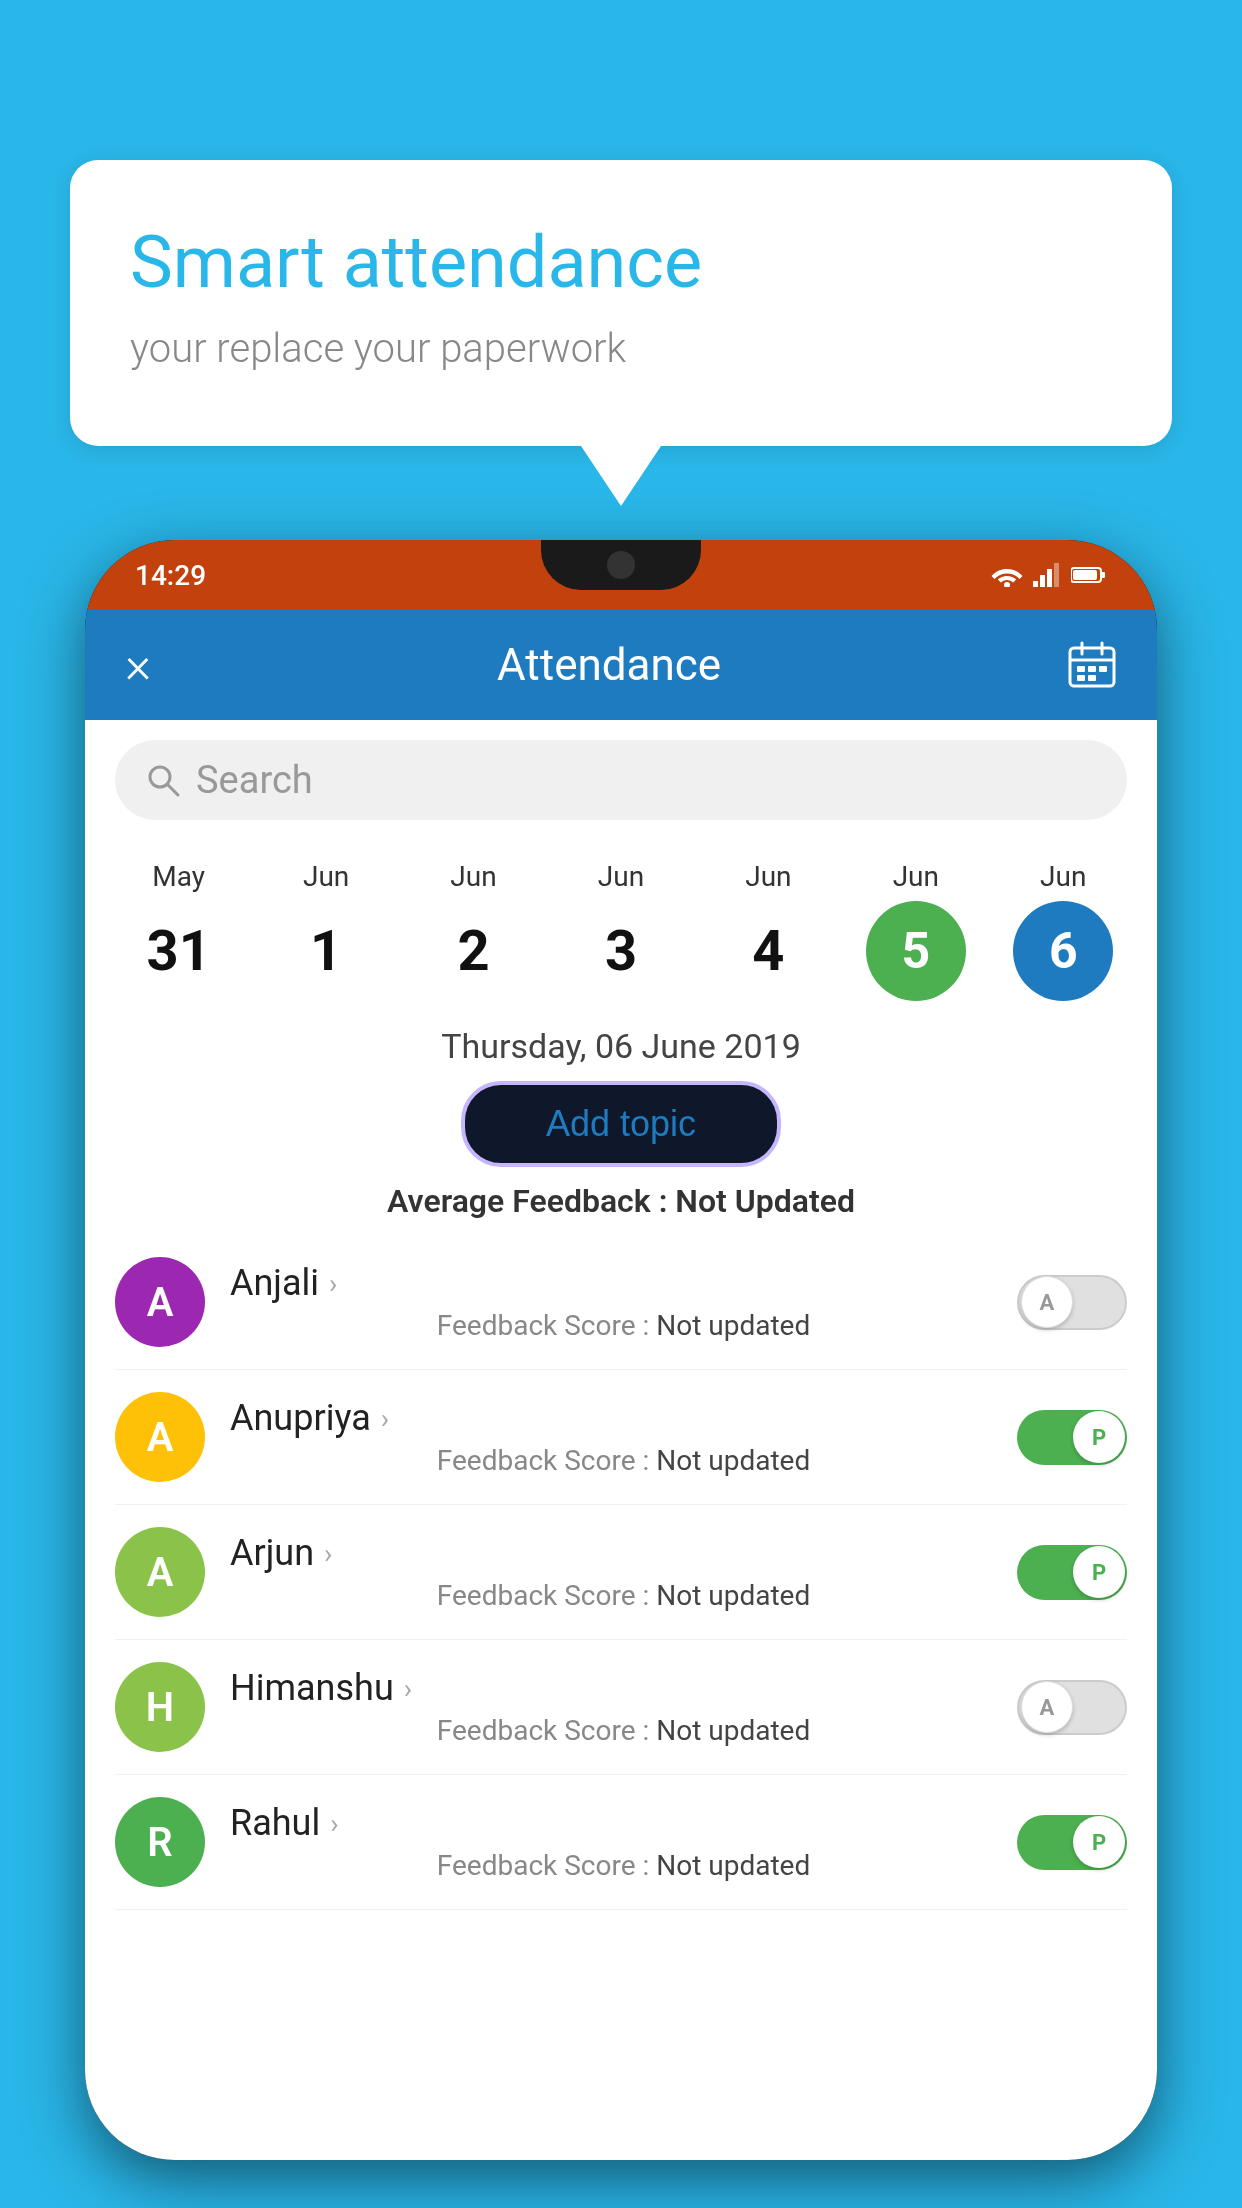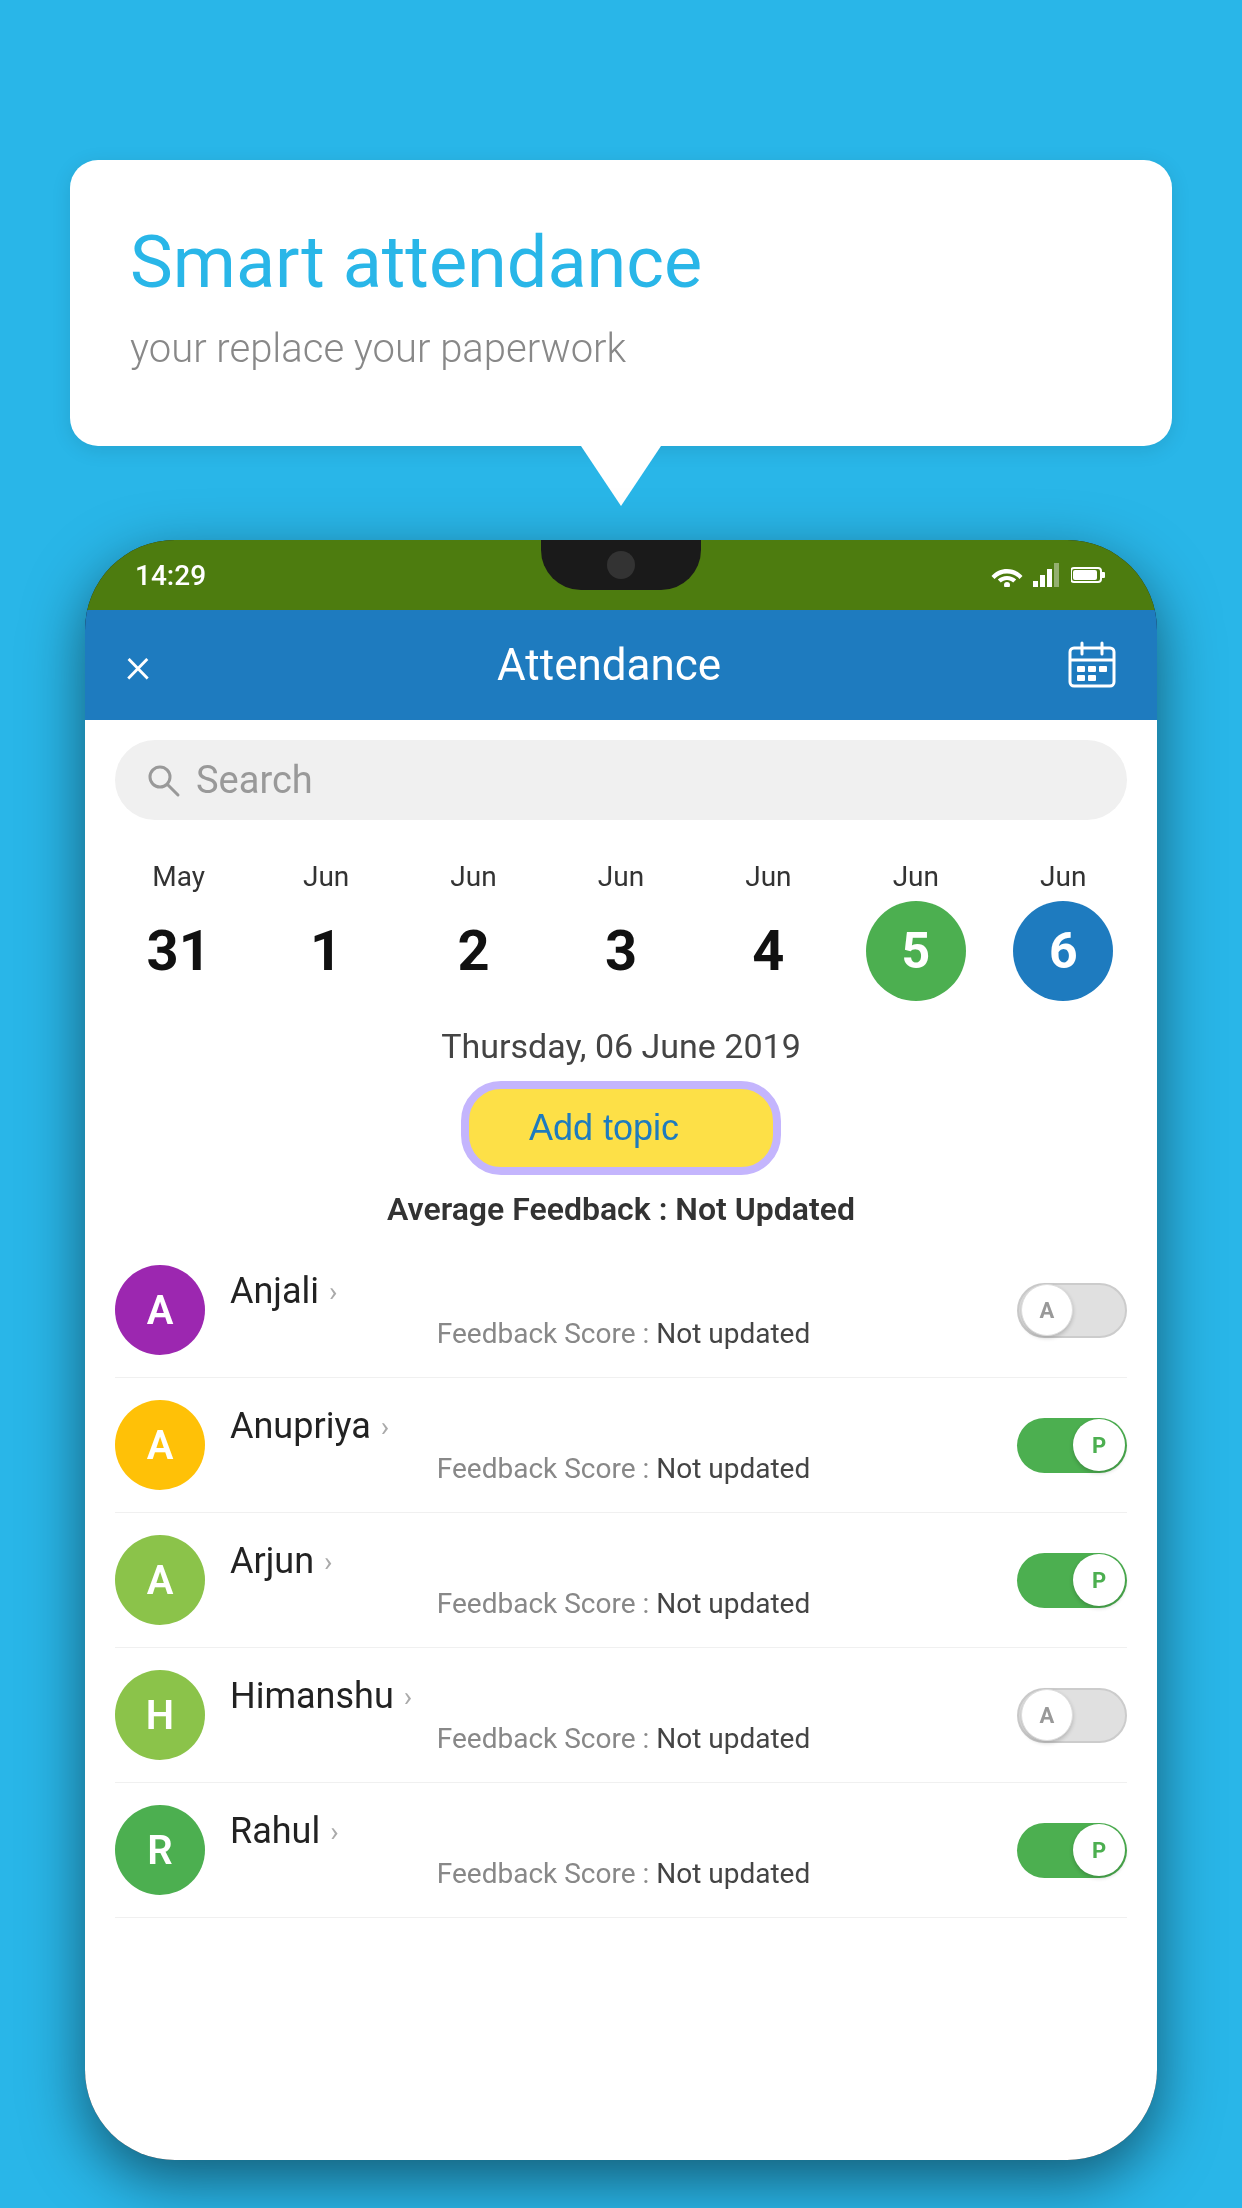--- a/index.html
+++ b/index.html
@@ -55,21 +55,21 @@
       height: 1620px;
       background: #1a1a1a;
       border-radius: 90px;
       padding: 0;
       box-shadow: 0 20px 60px rgba(0,0,0,0.5);
       overflow: hidden;
     }
 
     
     .phone-status-bar {
-      background: #4d7c0f;
+      background: #c2410c;
       height: 70px;
       display: flex;
       align-items: center;
       justify-content: space-between;
       padding: 6px 50px;
       position: relative;
       border-radius: 80px 80px 0 0;
     }
     .status-time {
       color: white;
@@ -194,28 +194,28 @@
       text-align: center;
       font-size: 34px;
       color: #444;
       margin: 15px 0;
     }
 
     
     .add-topic-btn {
       display: block;
       margin: 10px auto;
-      border: 8px solid #c4b5fd;
+      border: 4px solid #c4b5fd;
       border-radius: 40px;
       padding: 18px 60px;
-      background: #fde047;
+      background: #0f172a;
       color: #1e7bbf;
       font-size: 36px;
       width: 320px;
-      text-align: left;
+      text-align: center;
     }
 
     
     .avg-feedback {
       text-align: center;
       font-size: 32px;
       color: #888;
       margin: 15px 0;
     }
     .avg-feedback span {

